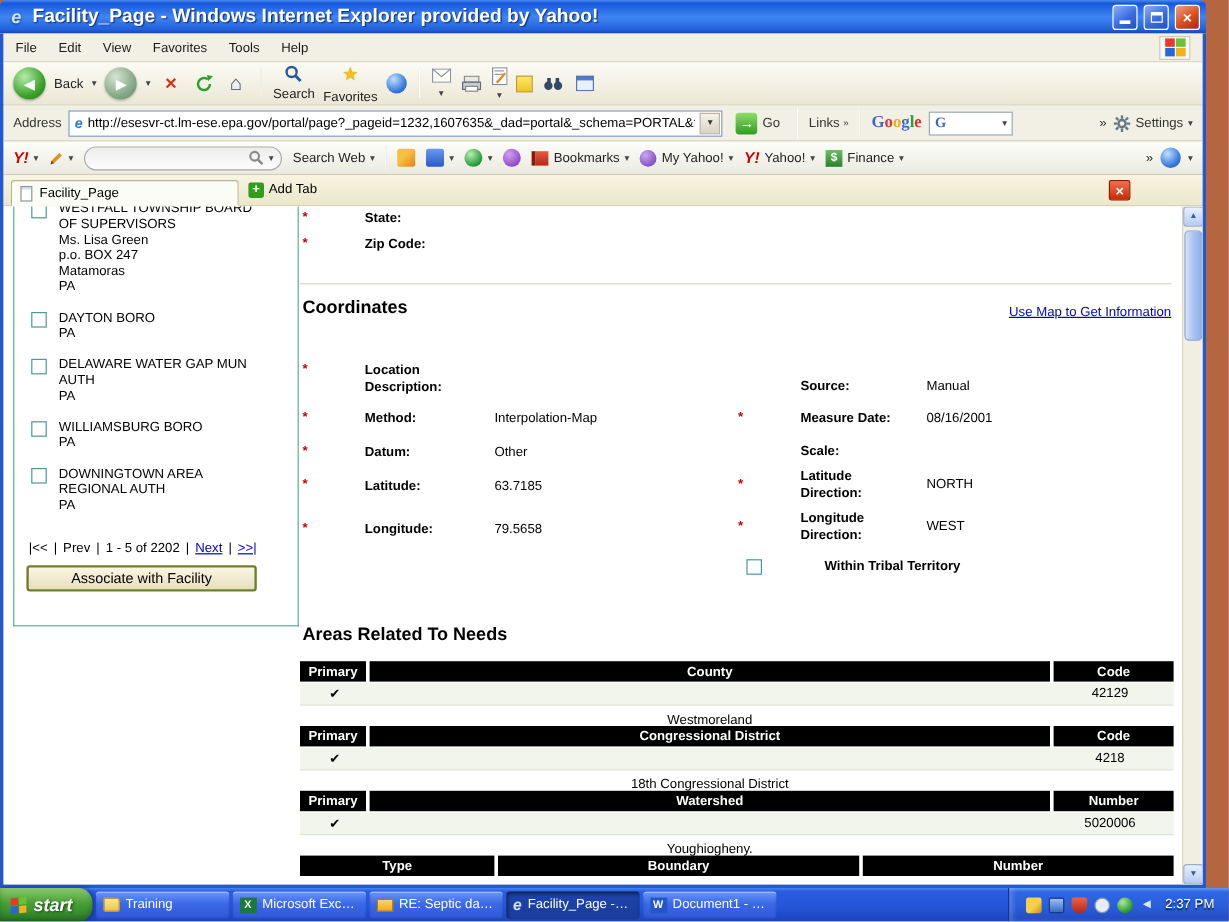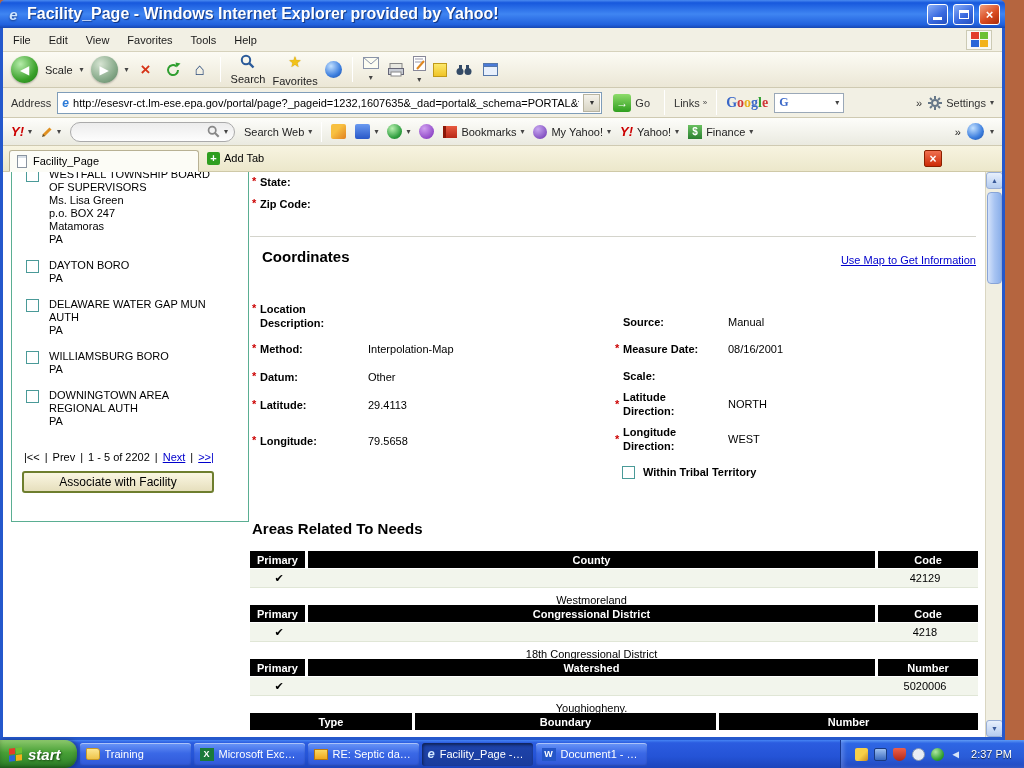--- a/index.html
+++ b/index.html
@@ -120,21 +120,21 @@
   .entry-text { font-size:11px; line-height:13px; white-space:pre-line; }
   .pager { position:absolute; left:12px; top:281px; font-size:11px; display:flex; gap:5px; white-space:nowrap; }
   .pglink { color:#0000cc; text-decoration:underline; cursor:pointer; }
   .associate-btn { position:absolute; left:10px; top:301px; width:192px; height:22px; background:linear-gradient(#faf6e2,#e6dfbd);
                    border:2px solid #6e7e2e; border-radius:3px; font-size:12px; color:#000; font-family:inherit; }
 
   .main { position:absolute; left:247px; top:0; width:732px; height:100%; }
   .frow { position:absolute; display:flex; align-items:flex-start; }
   .frow.mid { align-items:center; }
   .req { color:#cc0000; width:8px; font-size:11px; font-weight:bold; line-height:12px; flex:none; }
-  .flabel { font-weight:bold; font-size:11px; line-height:14px; white-space:pre-line; }
+  .flabel { font-weight:bold; font-size:11px; line-height:14px; white-space:pre-line;margin-left:44px; }
   .fvalue { font-size:11px; line-height:14px; }
   .frow.l { left:2px; } .frow.l .flabel { width:100px; } .frow.l .fvalue { margin-left:8px; }
   .frow.r { left:365px; } .frow.r .flabel { width:95px; } .frow.r .fvalue { margin-left:10px; }
   .divider { position:absolute; left:0; top:64px; width:726px; height:1px; background:#d4d4cc; }
   .sec-head { position:absolute; font-size:15px; font-weight:bold; }
   .map-link { position:absolute; right:6px; top:82px; color:#0000cc; text-decoration:underline; font-size:11px; cursor:pointer; }
   .tribal { position:absolute; left:372px; top:293px; display:flex; align-items:center; gap:8px; }
   .tribal .flabel { white-space:nowrap; }
 
   .gtable { position:absolute; left:0; width:728px; }
@@ -210,21 +210,21 @@
         <span class="flag">
             <i class="fr"></i>
             <i class="fg"></i>
             <i class="fb"></i>
             <i class="fy"></i>
           </span>
       </div>
 
       <div class="toolbar">
         <span class="nav-circle back">◀</span>
-        <span>Scale</span>
+        <span>Back</span>
         <span class="dd">▾</span>
         <span class="nav-circle fwd">▶</span>
         <span class="dd">▾</span>
         <span class="tb-ic stop">×</span>
         <span class="tb-ic">
             <svg width="16" height="16" viewBox="0 0 16 16">
               <path d="M13 8 A5 5 0 1 1 11.2 4.2" fill="none" stroke="#2f9e2f" stroke-width="2"></path>
               <polygon points="10.5,0.5 15.5,1.5 11.5,5.5" fill="#2f9e2f"></polygon>
             </svg>
           </span>
@@ -452,21 +452,21 @@
           <div class="frow l" style="top:3px">
             <span class="req">*</span>
             <span class="flabel">State:</span>
           </div>
           <div class="frow l" style="top:25px">
             <span class="req">*</span>
             <span class="flabel">Zip Code:</span>
           </div>
           <div class="divider"></div>
 
-          <div class="sec-head" style="top:76px;left:12px">Coordinates</div>
+          <div class="sec-head" style="top:76px;left:2px">Coordinates</div>
           <a class="map-link">Use Map to Get Information</a>
 
           <div class="frow l" style="top:130px">
             <span class="req">*</span>
             <span class="flabel">Location
 Description:</span>
             <span class="fvalue"></span>
           </div>
           <div class="frow l" style="top:170px">
             <span class="req">*</span>
@@ -474,21 +474,21 @@
             <span class="fvalue">Interpolation-Map</span>
           </div>
           <div class="frow l" style="top:198px">
             <span class="req">*</span>
             <span class="flabel">Datum:</span>
             <span class="fvalue">Other</span>
           </div>
           <div class="frow l" style="top:226px">
             <span class="req">*</span>
             <span class="flabel">Latitude:</span>
-            <span class="fvalue">29.4113</span>
+            <span class="fvalue">63.7185</span>
           </div>
           <div class="frow l" style="top:262px">
             <span class="req">*</span>
             <span class="flabel">Longitude:</span>
             <span class="fvalue">79.5658</span>
           </div>
 
           <div class="frow r" style="top:143px">
             <span class="req"></span>
             <span class="flabel">Source:</span>

